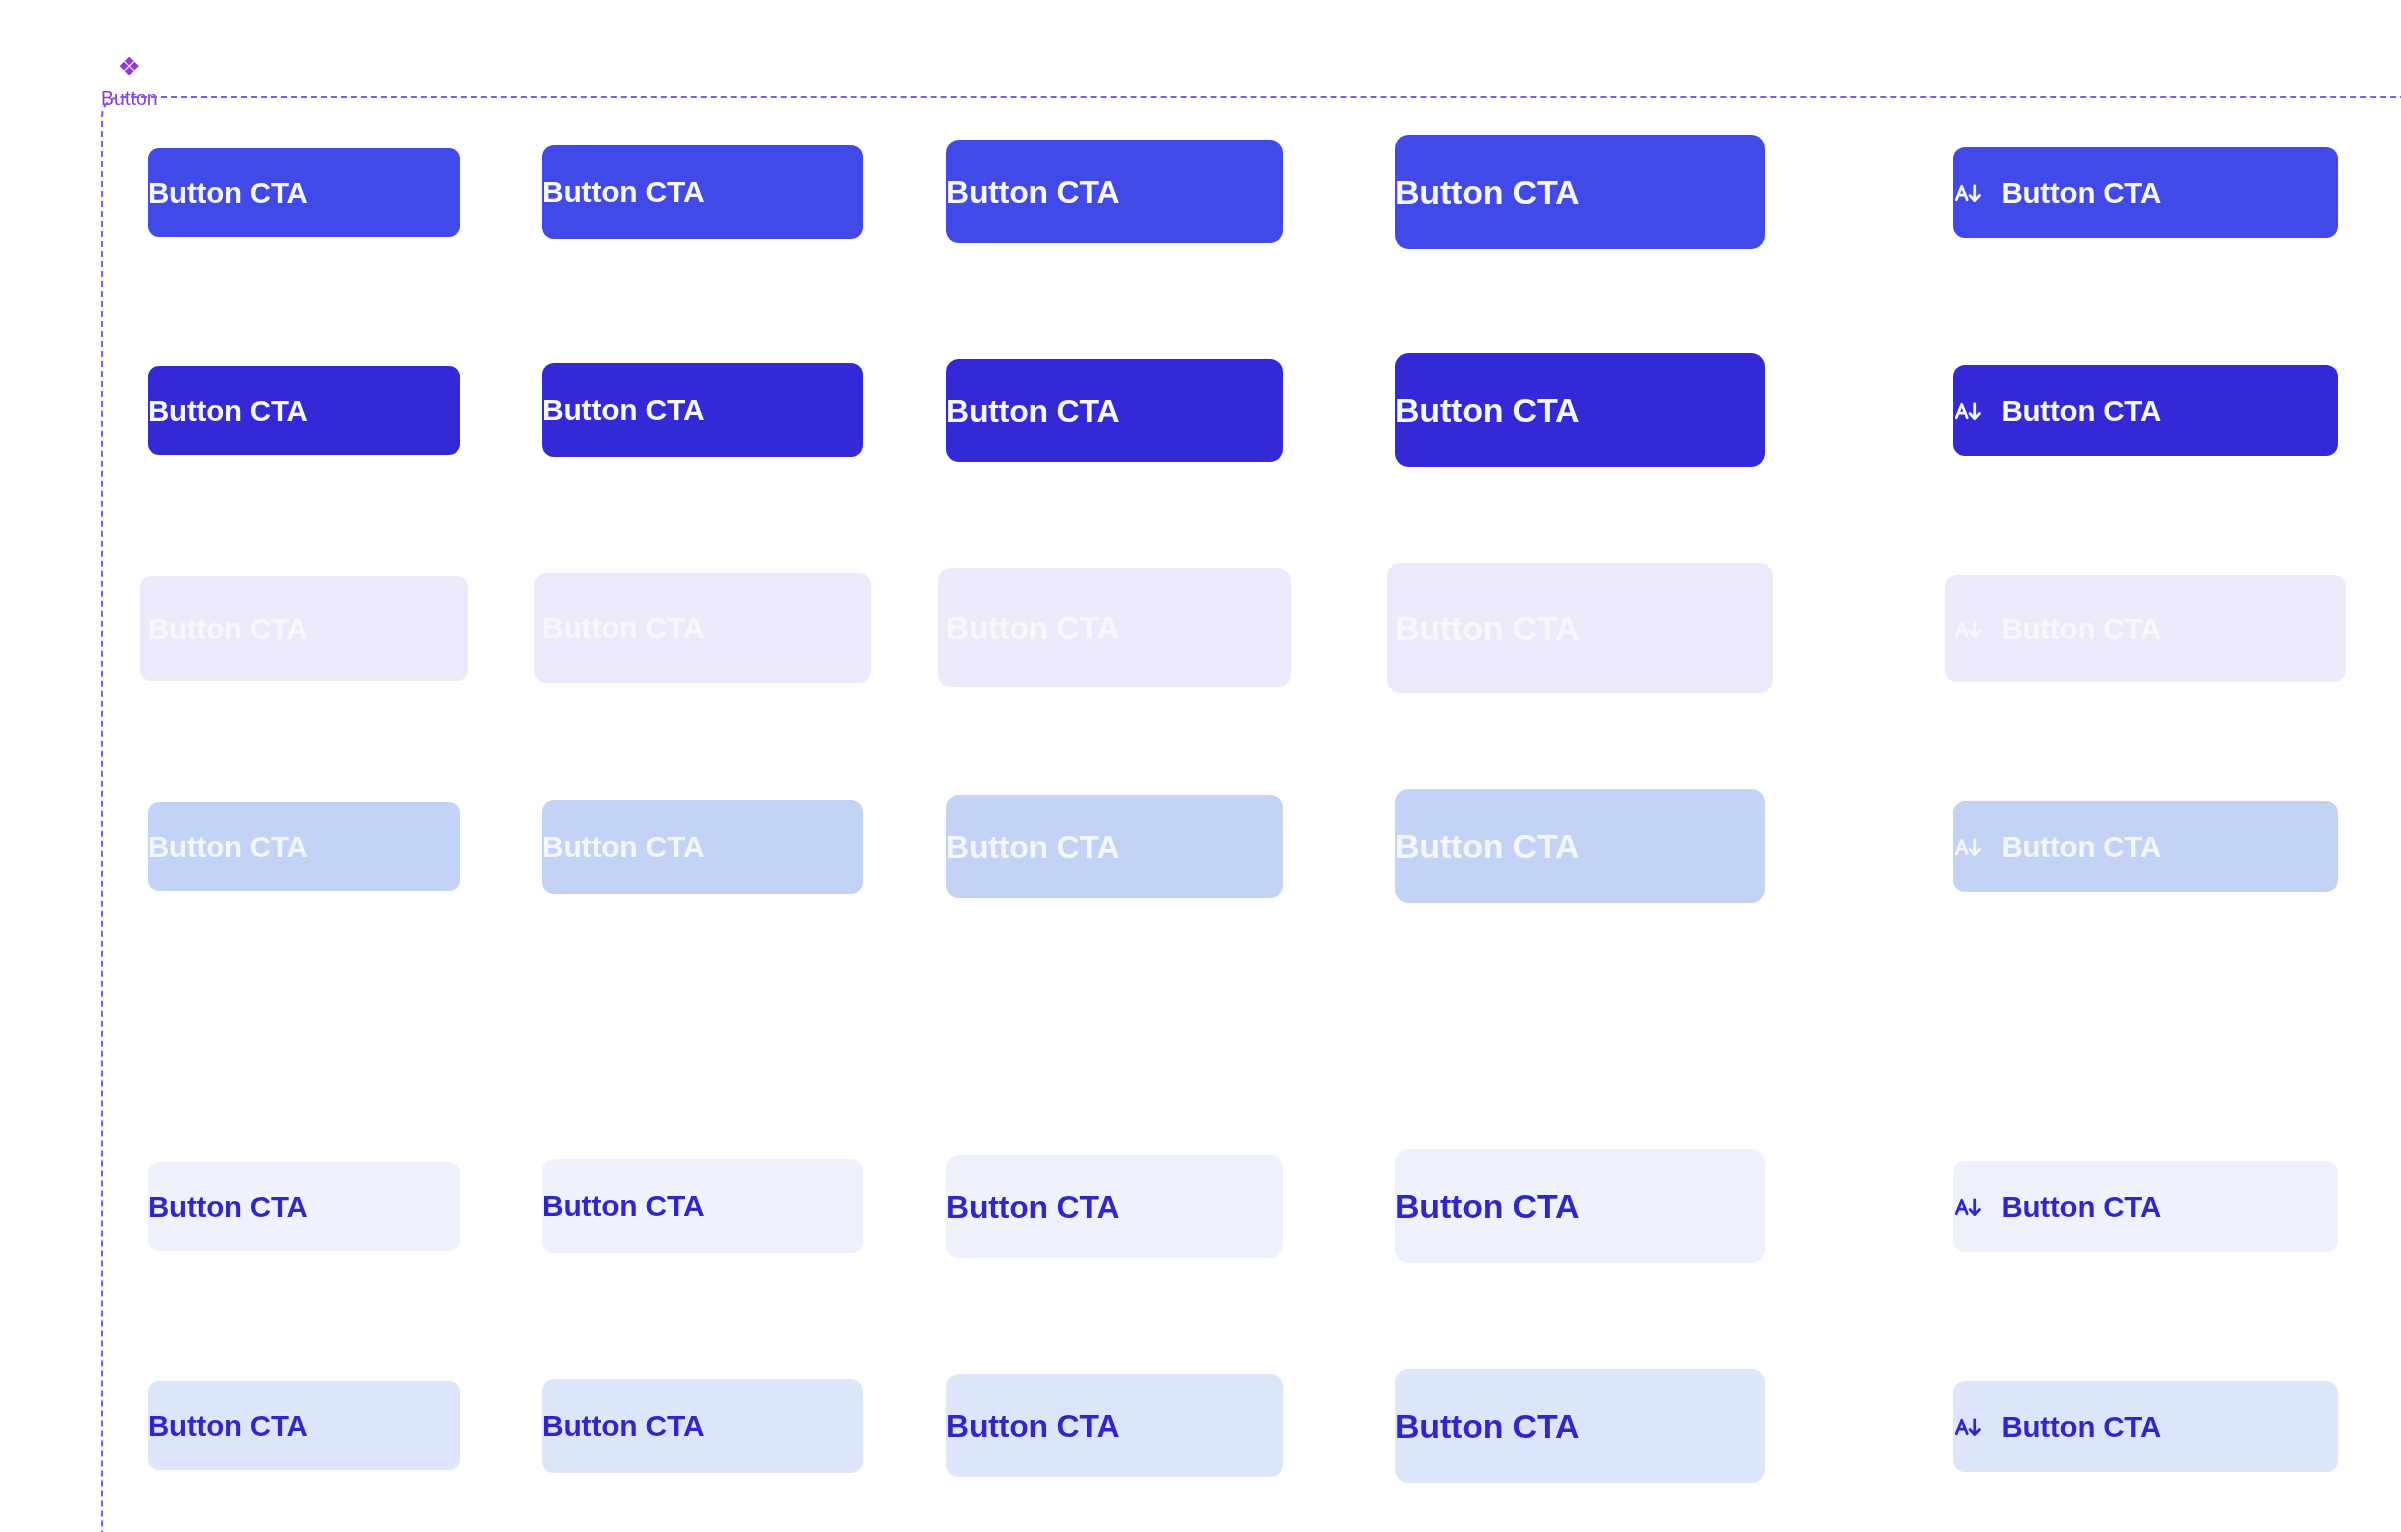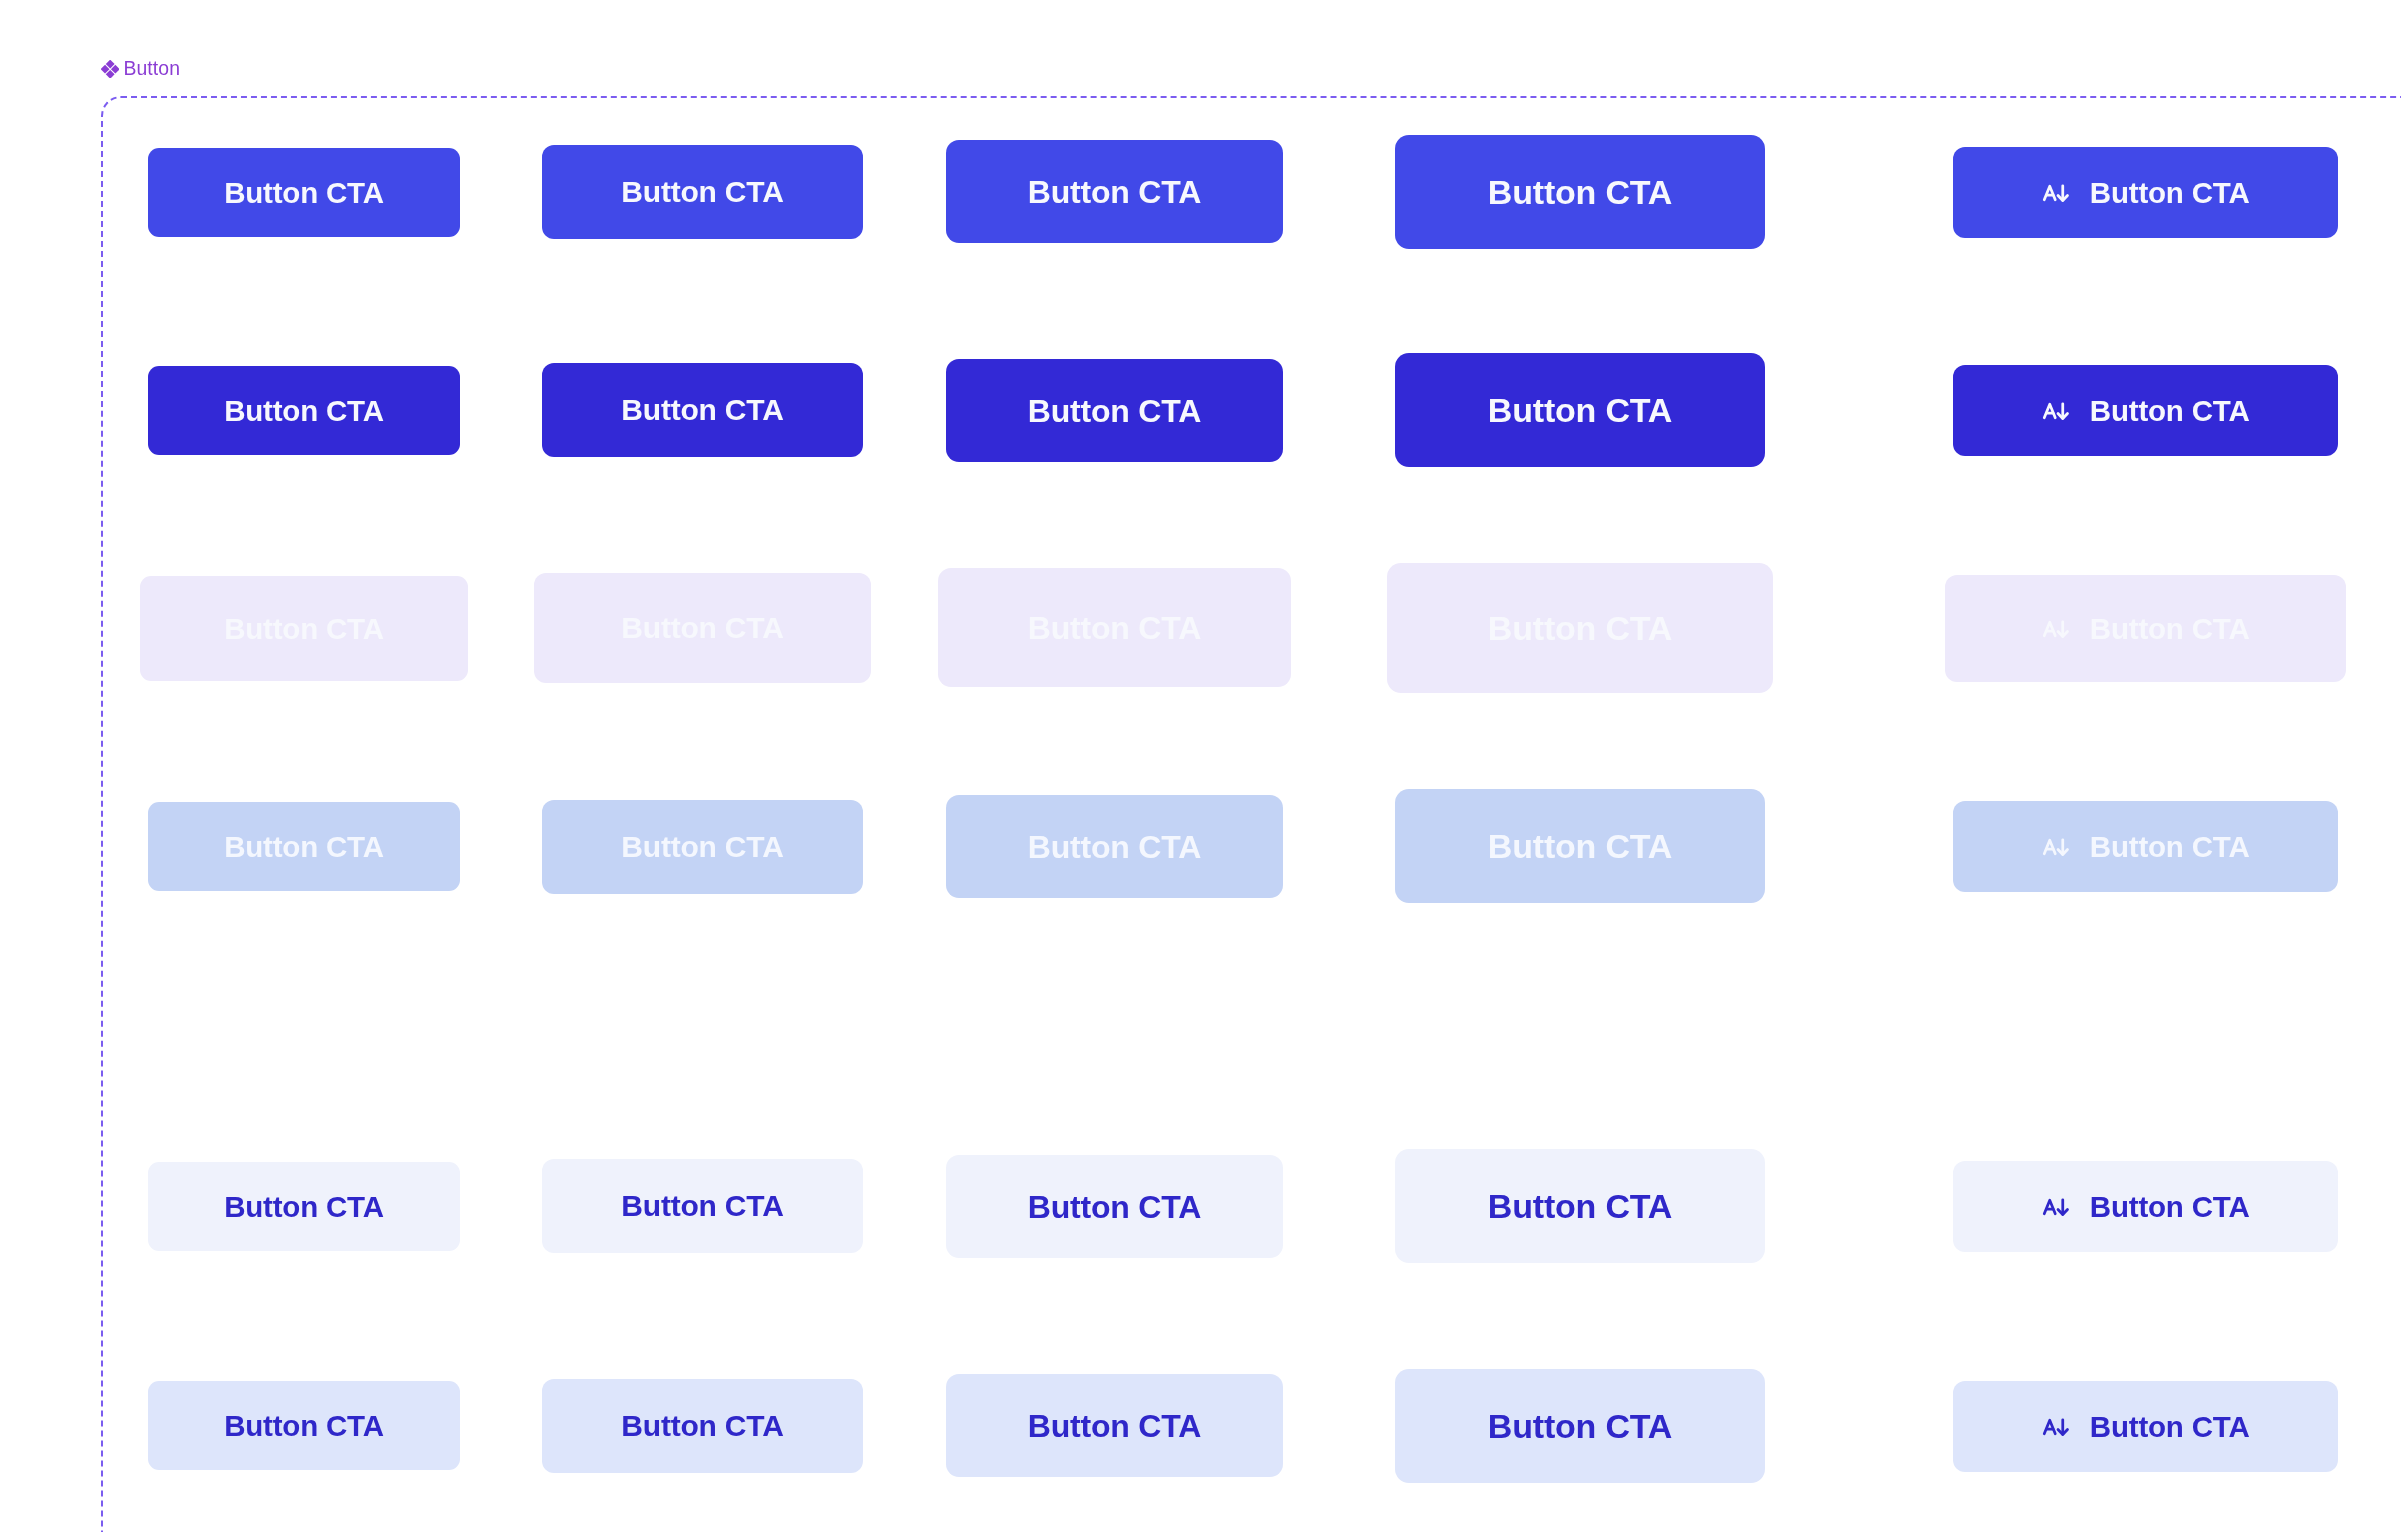--- a/index.html
+++ b/index.html
@@ -20,22 +20,23 @@
     background: #ffffff;
   }
 
   
   .frame-label {
     position: absolute;
     left: 101px;
     top: 57px;
     display: flex;
     align-items: center;
-    gap: 4px;
+    gap: 14px;
     height: 24px;
+    flex-direction: column;
   }
   .frame-label .diamond-icon {
     width: 18.4px;
     height: 18.4px;
     display: block;
     flex: none;
   }
   .frame-label .label-text {
     font-size: 19.4px;
     font-weight: 400;
@@ -65,21 +66,20 @@
     left: 0;
     top: 0;
     width: 2401px;
     height: 1533px;
   }
 
   .btn {
     position: absolute;
     display: inline-flex;
     align-items: center;
-    justify-content: center;
     white-space: nowrap;
     border: none;
     outline: none;
     font-family: "Liberation Sans", sans-serif;
     font-weight: 700;
     letter-spacing: -0.2px;
     cursor: pointer;
     user-select: none;
   }
 

